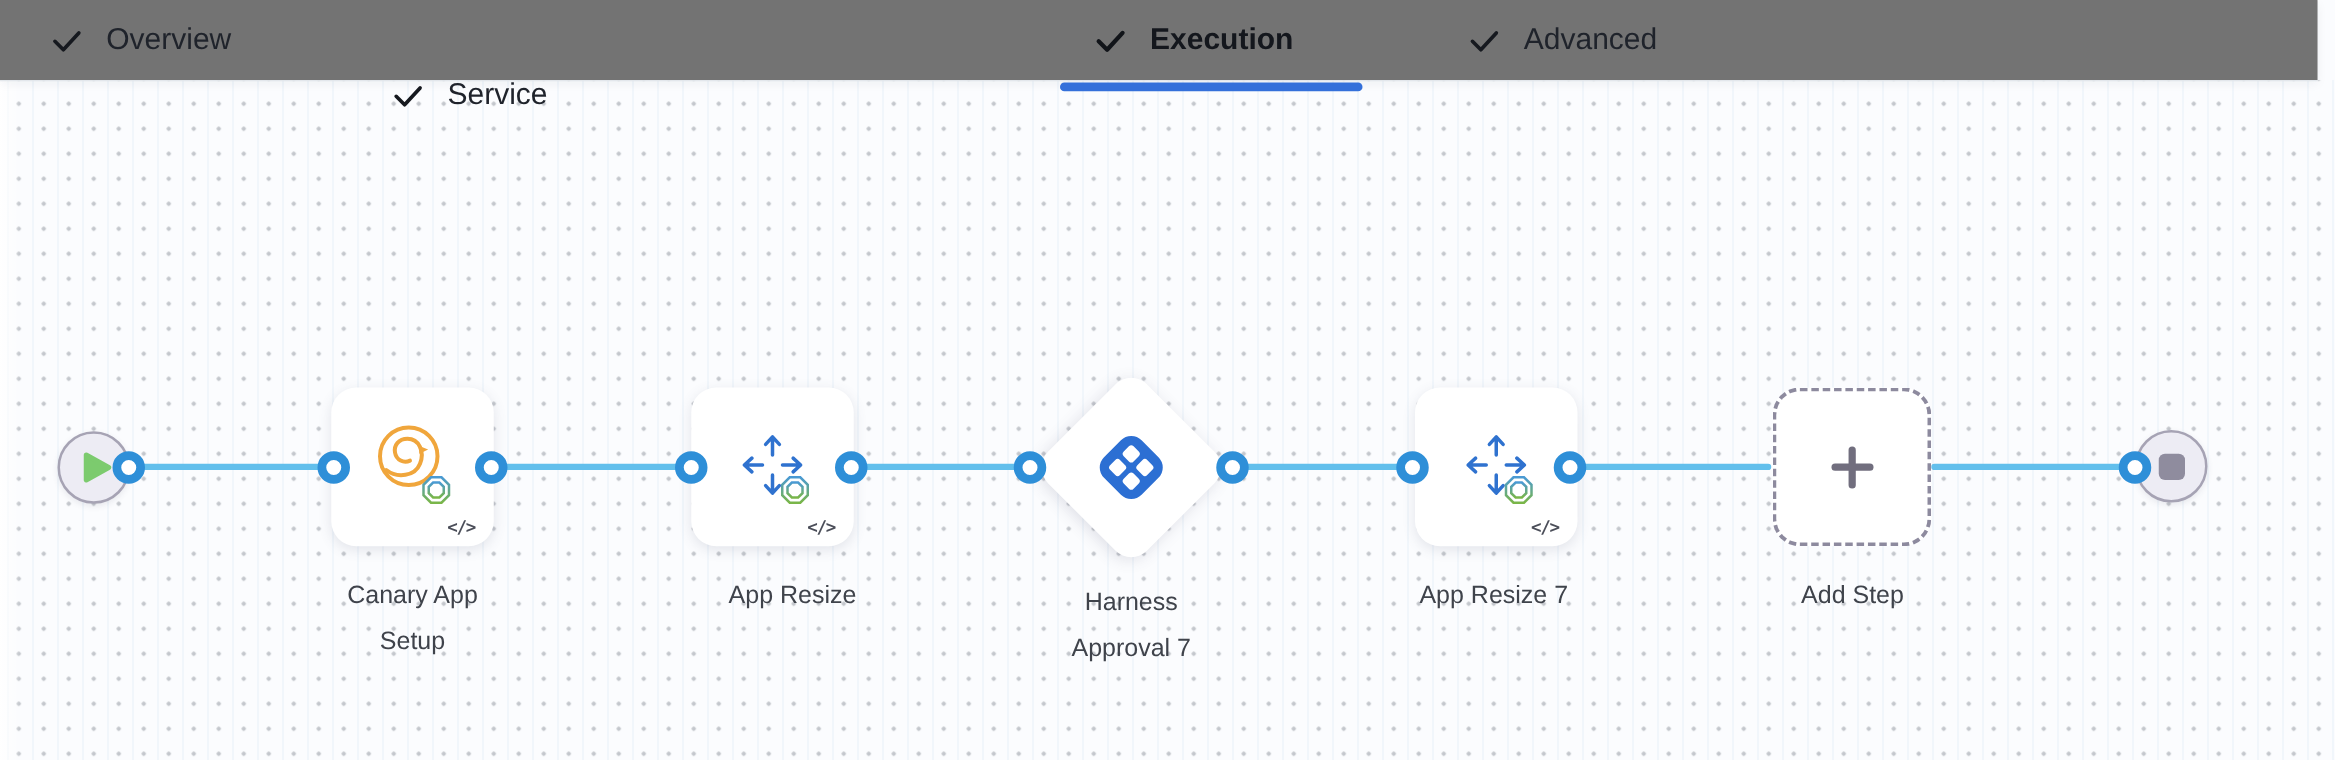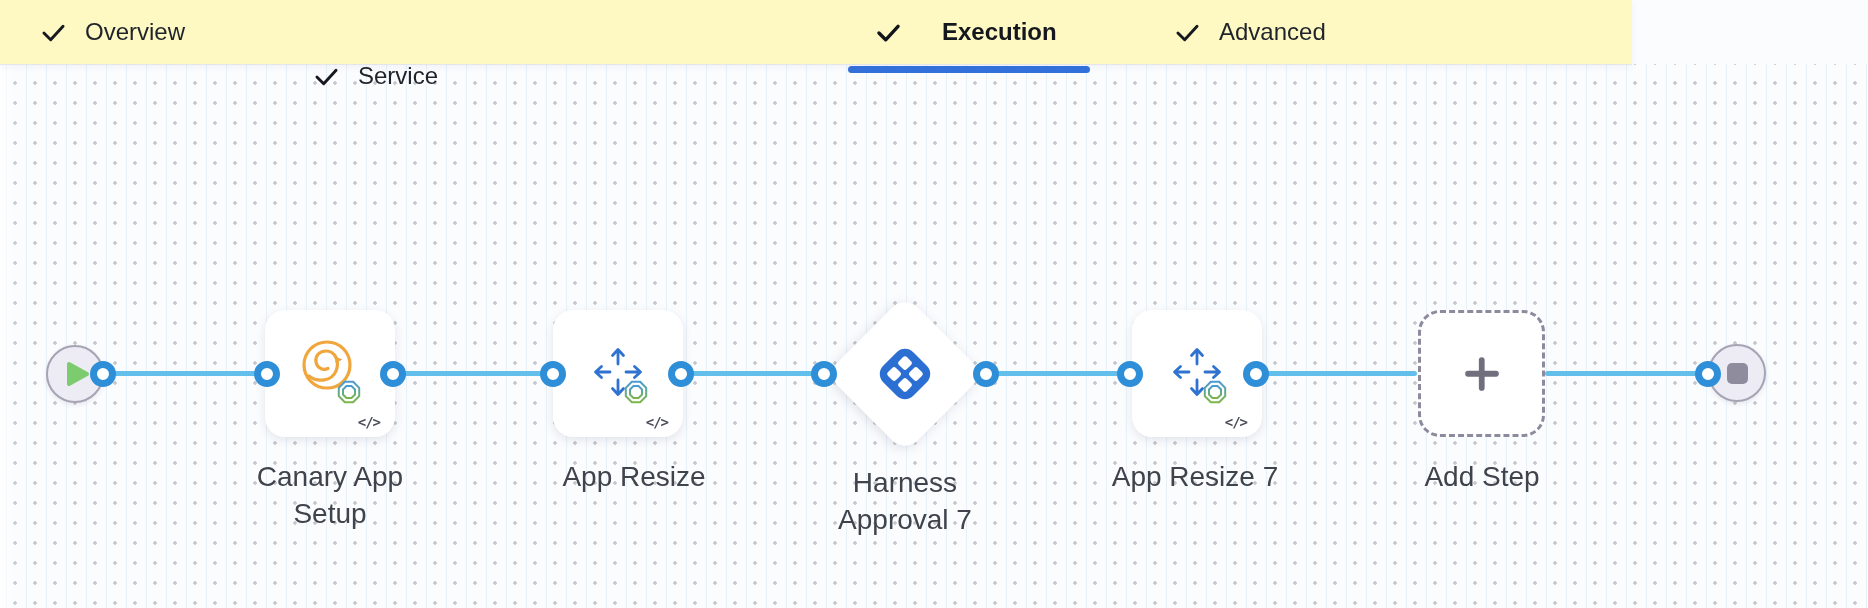--- a/index.html
+++ b/index.html
@@ -1,24 +1,24 @@
 <!DOCTYPE html>
 <html><head>
 <meta charset="utf-8">
 <style>
   html,body{margin:0;padding:0;}
   body{width:1868px;height:608px;overflow:hidden;font-family:"Liberation Sans",sans-serif;background:#fbfcfe;position:relative;}
 
   
-  .hdr{position:absolute;left:0;top:0;width:1632px;height:64px;background:#fef9c3;
+  .hdr{position:absolute;left:0;top:0;width:1854px;height:64px;background:#737373;
        box-shadow:0 1px 0 rgba(225,229,234,.9),0 3px 8px rgba(20,30,60,.05);z-index:5;}
   .tab{position:absolute;top:0;height:64px;display:flex;align-items:center;gap:18px;cursor:pointer;}
   .tab .chk{width:27px;height:27px;flex:0 0 auto;}
   .tab .lbl{font-size:24px;color:#1f232b;font-weight:500;white-space:nowrap;}
-  .tab.active .lbl{font-weight:700;color:#14171d;margin-left:22px;}
+  .tab.active .lbl{font-weight:700;color:#14171d;}
   .tab-1{left:40px;} .tab-2{left:313px;margin-top:44px;} .tab-3{left:577px;} .tab-4{left:875px;} .tab-5{left:1174px;}
   .underline{position:absolute;left:848px;top:66px;width:242px;height:7px;border-radius:4px;z-index:6;}
 
   
   .canvas{position:absolute;left:0;top:64px;width:1868px;height:544px;
     background-color:#fbfcfe;
     background-image:
       linear-gradient(to right, rgba(130,180,215,.16) 1px, transparent 1px),
       radial-gradient(circle, #c4c7cd 1.5px, transparent 1.9px);
     background-size:20px 20px,20px 20px;
@@ -46,21 +46,21 @@
 
   .diamond-wrap{position:absolute;left:849px;top:318px;width:112px;height:112px;z-index:4;cursor:pointer;}
   .diamond-shape{position:absolute;left:0;top:0;width:112px;height:112px;background:#ffffff;border-radius:18px;
                  transform:rotate(45deg);box-shadow:0 3px 12px rgba(80,82,110,.16);}
   .diamond-icon{position:absolute;left:22px;top:22px;width:68px;height:68px;}
 
   .add-step{position:absolute;left:1418px;top:310px;width:127px;height:127px;background:#ffffff;
             border:3px dashed #8d8a9e;border-radius:22px;box-sizing:border-box;z-index:4;cursor:pointer;
             display:flex;align-items:center;justify-content:center;}
 
-  .node-label{position:absolute;top:458px;width:220px;text-align:center;font-size:28px;line-height:37px;
+  .node-label{position:absolute;top:458px;width:220px;text-align:center;font-size:20px;line-height:37px;
               color:#3f434b;white-space:pre-line;z-index:3;}
   .lab-1{left:220px;} .lab-2{left:508px;padding-left:16px;} .lab-3{left:795px;top:464px;} .lab-4{left:1085px;} .lab-5{left:1372px;}
 </style>
 </head>
 <body>
 
 <div class="hdr">
   <div class="tab tab-1">
     <svg class="chk" viewBox="0 0 24 24">
         <path d="M3.5 12.5 L9.5 18.5 L20.5 6.5" fill="none" stroke="#16191f" stroke-width="2.6" stroke-linecap="round" stroke-linejoin="round"></path>

